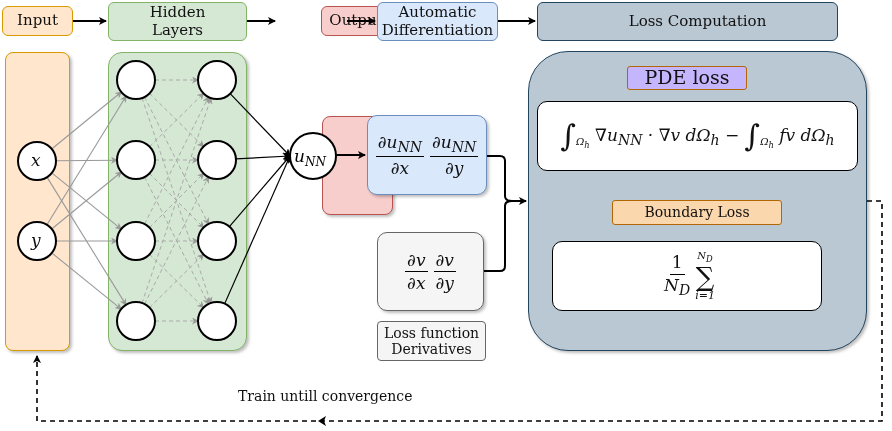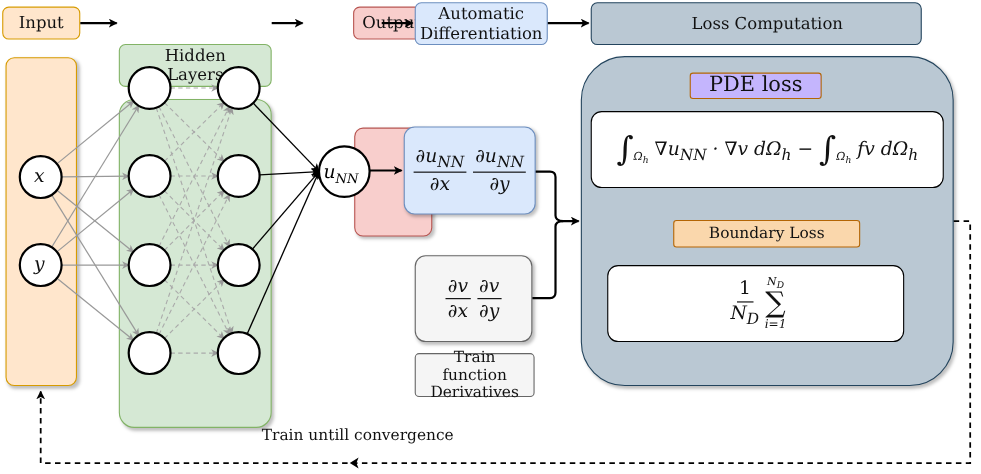--- a/index.html
+++ b/index.html
@@ -3,21 +3,21 @@
 <meta charset="utf-8">
 <style>
   html, body { margin: 0; padding: 0; background: #ffffff; }
   body { width: 892px; height: 431px; position: relative; overflow: hidden;
          font-family: "DejaVu Serif", serif; color: #111; }
   .abs { position: absolute; box-sizing: border-box; }
   .box { border-radius: 6px; display: flex; align-items: center; justify-content: center;
          text-align: center; line-height: 1.15; }
   .hdr { font-size: 15px; }
   .orange { background: #ffe6cc; border: 1.3px solid #d79b00; }
-  .green  { background: #d5e8d4; border: 1.3px solid #82b366; margin-top: 38px; }
+  .green  { background: #d5e8d4; border: 1.3px solid #82b366; }
   .red    { background: #f8cecc; border: 1.3px solid #b85450; margin-left: 44px; }
   .blue   { background: #dae8fc; border: 1.3px solid #6c8ebf; }
   .slate  { background: #bac8d3; border: 1.3px solid #23445d; }
   .grey   { background: #f5f5f5; border: 1.3px solid #666666; }
   .white  { background: #ffffff; border: 1.3px solid #000000; }
   .shadow { box-shadow: 2px 2px 3px rgba(0,0,0,0.25); }
   .math { font-family: "DejaVu Serif", serif; font-style: italic; }
   .frac { display: inline-flex; flex-direction: column; align-items: center; vertical-align: middle; margin: 0 3px; }
   .frac .num { border-bottom: 1.3px solid #000; padding: 0 2px 1px; }
   .frac .den { padding: 1px 2px 0; }
@@ -140,21 +140,21 @@
   <span class="frac eq">
     <span class="num">∂v</span>
     <span class="den">∂x</span>
   </span>
   <span class="frac eq">
     <span class="num">∂v</span>
     <span class="den">∂y</span>
   </span>
 </div>
 <div class="abs box grey" style="left:377px;top:321px;width:109px;height:40px;font-size:14px;border-radius:4px;">
-  <span style="width:100px;">Train function Derivatives</span>
+  <span style="width:100px;">Loss function Derivatives</span>
 </div>
 
 <div class="abs box" style="left:627px;top:66px;width:120px;height:24px;font-size:19px;background:#c4b5fd;border:1.3px solid #b46504;border-radius:3px;">
   <span>PDE loss</span>
 </div>
 <div class="abs box white" style="left:537px;top:101px;width:321px;height:70px;border-radius:10px;">
   <span class="eq" style="font-size:17px;">
     <span style="font-size:30px;font-style:normal;vertical-align:middle;">∫</span><sub style="font-size:10px;">Ω<sub>h</sub></sub>
     ∇u<sub class="small">NN</sub> · ∇v dΩ<sub class="small">h</sub> −
     <span style="font-size:30px;font-style:normal;vertical-align:middle;">∫</span><sub style="font-size:10px;">Ω<sub>h</sub></sub>

